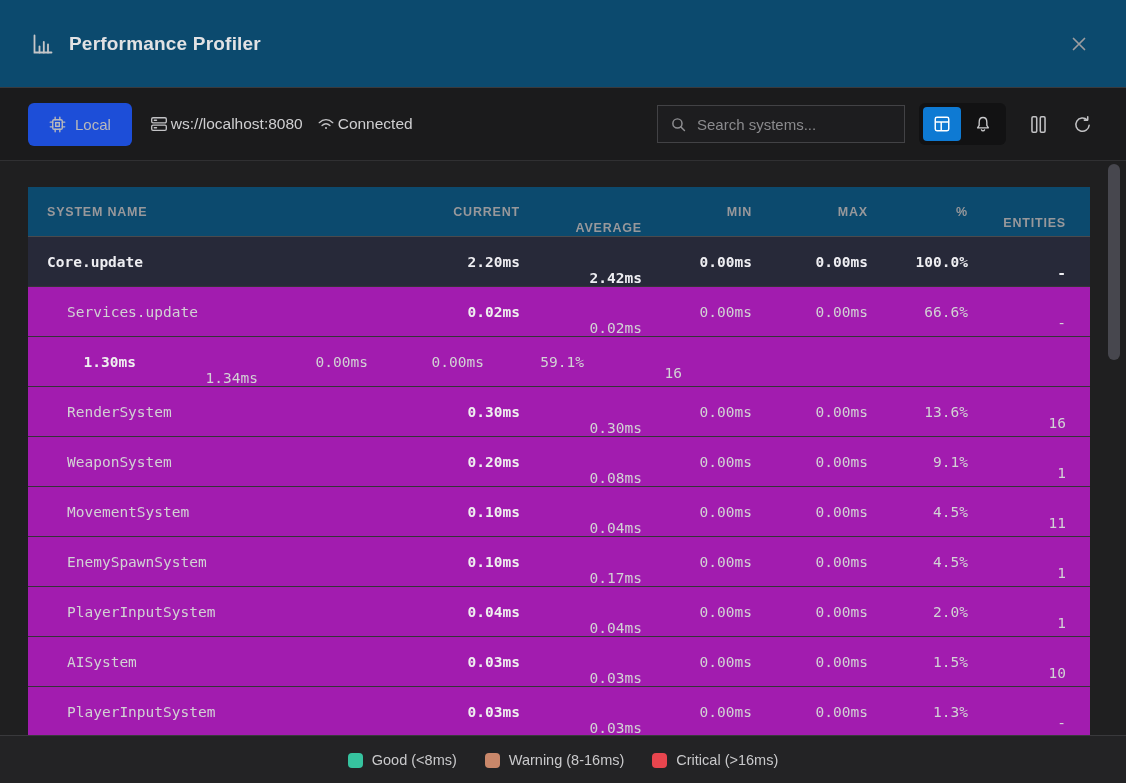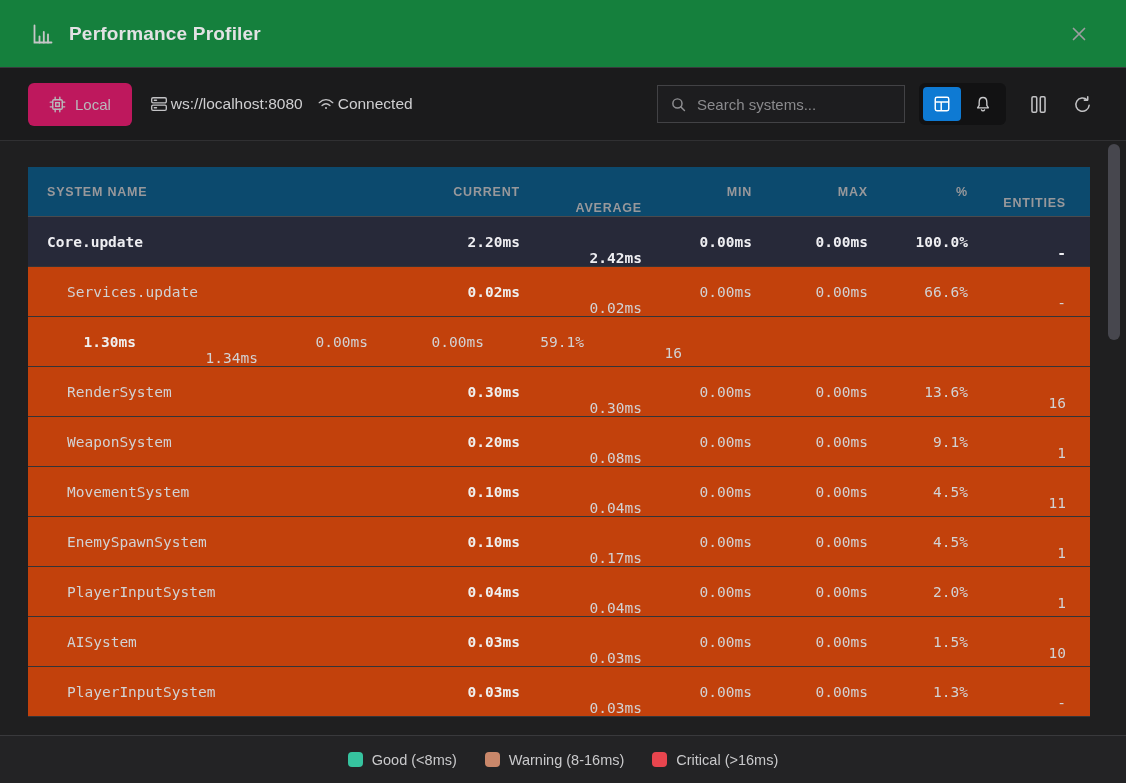--- a/index.html
+++ b/index.html
@@ -7,37 +7,37 @@
   body {
     background:#1f1f20;
     font-family:"Liberation Sans", sans-serif;
     color:#d6d6d8;
     -webkit-font-smoothing:antialiased;
   }
   .window { width:1126px; height:783px; display:flex; flex-direction:column; }
 
   
   .titlebar {
-    height:68px; background:#15803d; border-bottom:1px solid #3a3a3d;
+    height:88px; background:#0c4a6e; border-bottom:1px solid #3a3a3d;
     display:flex; align-items:center; padding:0 30px; flex:0 0 auto;
   }
   .titlebar .app-icon { color:#c6c6c8; display:flex; }
   .titlebar .title { margin-left:15px; font-size:19px; font-weight:700; color:#e2e2e4; letter-spacing:.2px; }
   .close-btn {
     margin-left:auto; width:34px; height:34px; display:flex; align-items:center; justify-content:center;
     color:#9d9da0; background:transparent; border:none; cursor:pointer; border-radius:4px;
   }
 
   
   .toolbar {
     height:73px; background:#1b1b1c; border-bottom:1px solid #303032;
     display:flex; align-items:center; padding:0 28px; flex:0 0 auto;
   }
   .seg {
-    background:#be185d; border-radius:6px; padding:5px; display:flex; gap:4px; align-items:center;
+    background:#1d4ed8; border-radius:6px; padding:5px; display:flex; gap:4px; align-items:center;
   }
   .seg-btn {
     display:flex; align-items:center; gap:9px; padding:8px 16px; border-radius:4px;
     background:transparent; border:none; color:#b9b9bb; font-size:15px; cursor:pointer;
     font-family:"Liberation Sans", sans-serif;
   }
   .seg-btn.active { background:#0e7ad3; color:#ffffff; font-weight:700; }
   .conn { display:flex; align-items:center; margin-left:18px; color:#cfcfd1; font-size:15.5px; }
   .conn .grp { display:flex; align-items:center; gap:3px; }
   .conn .grp + .grp { margin-left:14px; }
@@ -69,21 +69,21 @@
 
   
   .main { flex:1 1 auto; position:relative; overflow:hidden; }
   .table { margin:26px 36px 0 28px; }
   .thead {
     display:flex; align-items:center; height:50px; background:#0c4a6e;
     border-bottom:1px solid #4a4a4d;
     color:#98989b; font-size:12.5px; font-weight:700; letter-spacing:.8px;
   }
   .trow {
-    display:flex; align-items:center; height:50px; background:#c2410c;
+    display:flex; align-items:center; height:50px; background:#a21caf;
     border-bottom:1px solid #343437;
     font-family:"DejaVu Sans Mono", monospace; font-size:14.5px; color:#d2d2d4;
     cursor:default;
   }
   .trow.highlight { background:#272939; }
   .trow.highlight .cell { font-weight:700; color:#eeeef2; }
   .cell { flex:0 0 auto; }
   .c-name { flex:1 1 auto; padding-left:19px; overflow:hidden; white-space:nowrap; }
   .trow.child .c-name { padding-left:39px; }
   .c-num { text-align:right; padding-right:12px; }
@@ -101,21 +101,21 @@
     position:absolute; top:1px; left:0; width:12px; height:196px;
     background:#47474e; border-radius:6px; cursor:pointer;
   }
 
   
   .footer {
     height:48px; flex:0 0 auto; background:#232325; border-top:1px solid #39393c;
     display:flex; align-items:center; justify-content:center; gap:28px;
     font-size:14.5px; color:#c9c9cb;
   }
-  .legend-item { display:flex; align-items:flex-start; gap:9px; }
+  .legend-item { display:flex; align-items:flex-end; gap:9px; }
   .swatch { width:15px; height:15px; border-radius:4px; flex:0 0 auto; }
 
   svg { display:block; }
 </style>
 </head>
 <body>
 
 <div class="window">
 
   <div class="titlebar">

